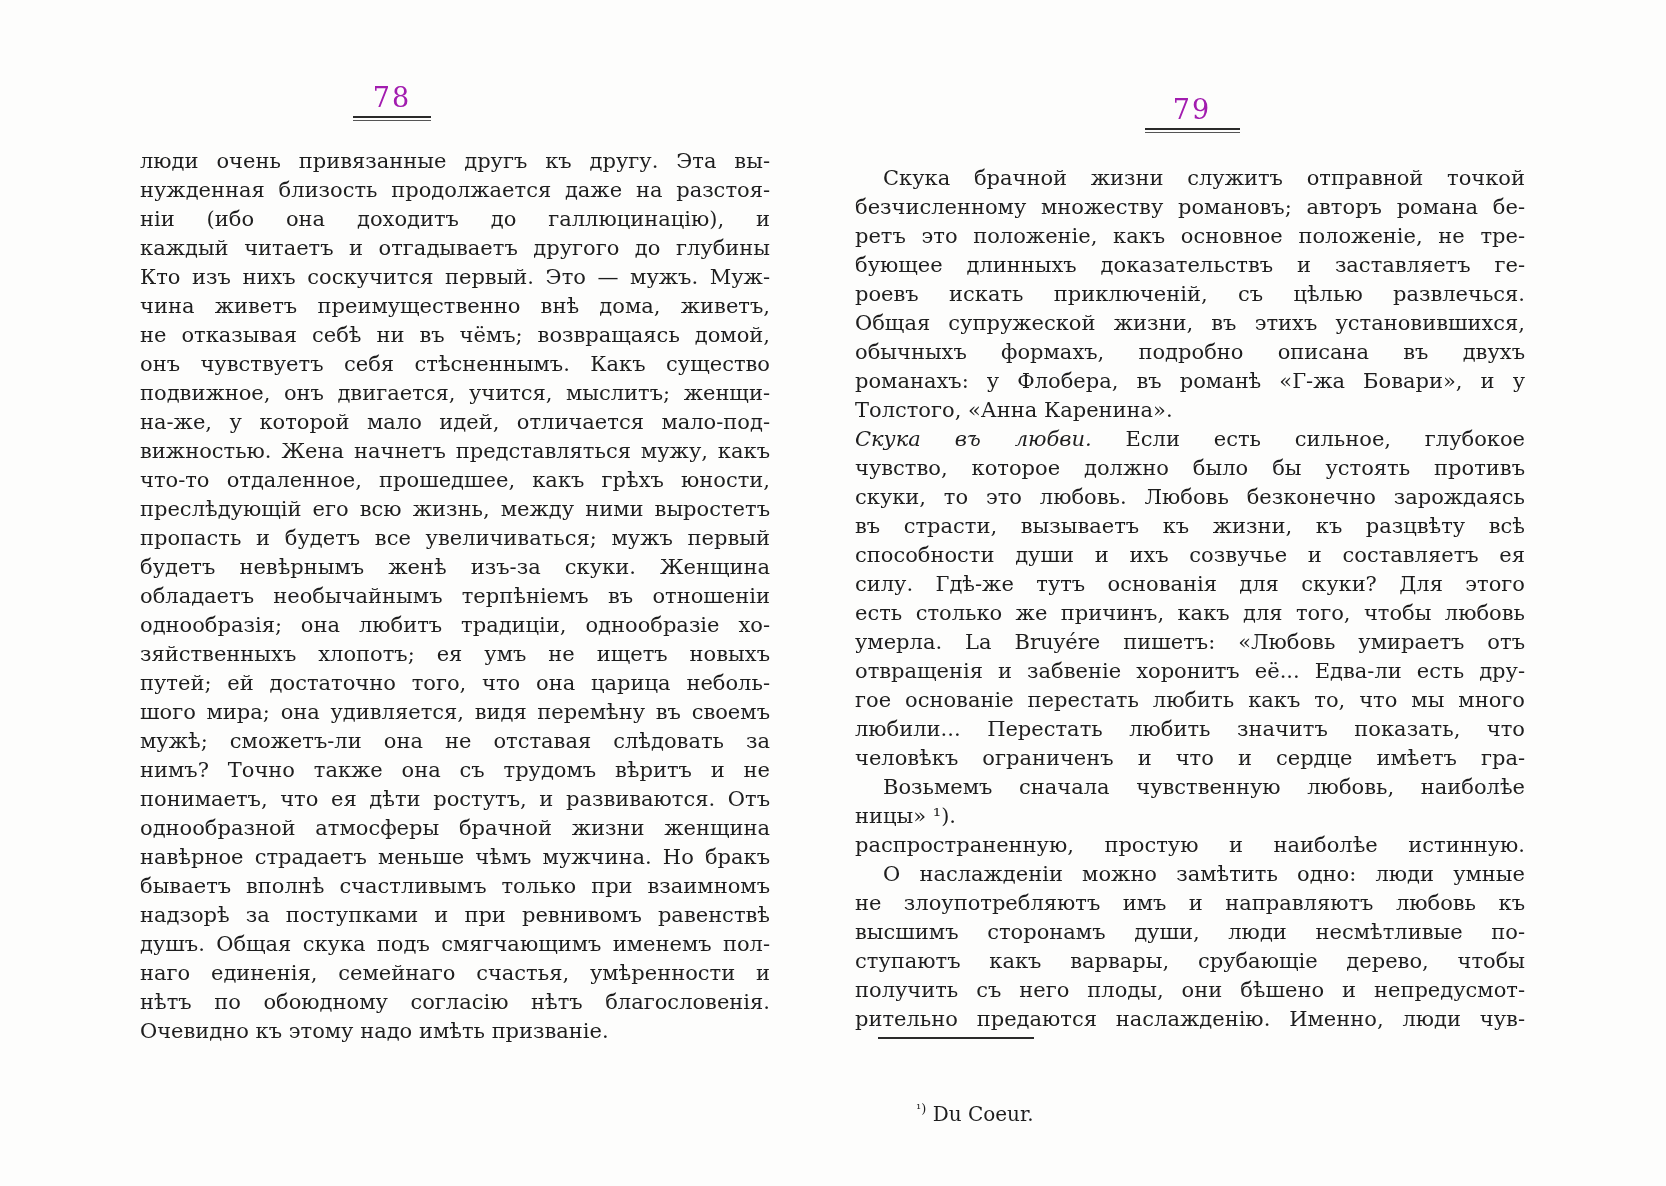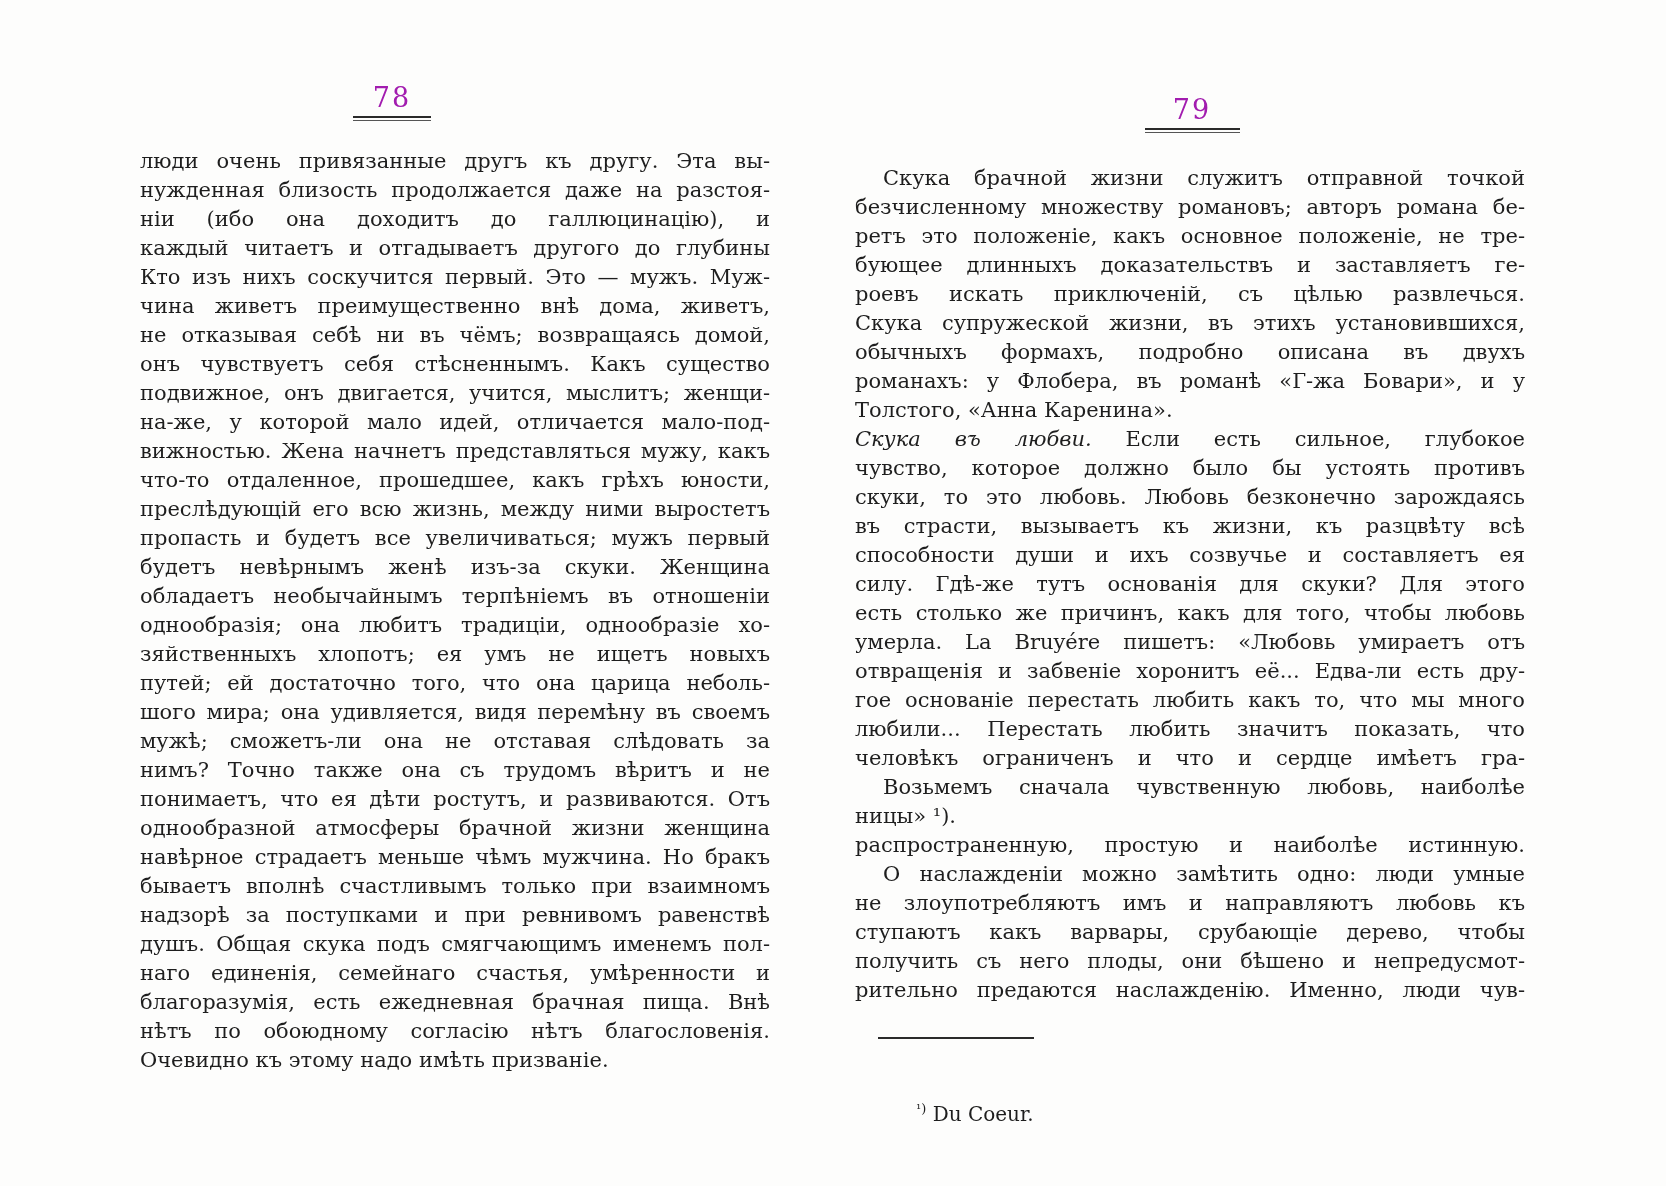--- a/index.html
+++ b/index.html
@@ -105,52 +105,52 @@
       <div class="line justify">шого мира; она удивляется, видя перемѣну въ своемъ</div>
       <div class="line justify">мужѣ; сможетъ-ли она не отставая слѣдовать за</div>
       <div class="line justify">нимъ? Точно также она съ трудомъ вѣритъ и не</div>
       <div class="line justify">понимаетъ, что ея дѣти ростутъ, и развиваются. Отъ</div>
       <div class="line justify">однообразной атмосферы брачной жизни женщина</div>
       <div class="line justify">навѣрное страдаетъ меньше чѣмъ мужчина. Но бракъ</div>
       <div class="line justify">бываетъ вполнѣ счастливымъ только при взаимномъ</div>
       <div class="line justify">надзорѣ за поступками и при ревнивомъ равенствѣ</div>
       <div class="line justify">душъ. Общая скука подъ смягчающимъ именемъ пол-</div>
       <div class="line justify">наго единенія, семейнаго счастья, умѣренности и</div>
-      <div class="line justify">благоразумія, есть ежедневная брачная пища. Внѣ</div>
       <div class="line justify">нѣтъ по обоюдному согласію нѣтъ благословенія.</div>
       <div class="line">Очевидно къ этому надо имѣть призваніе.</div>
     </div>
 
   <div class="text-block block-79" id="block-79">
       <div class="line justify indent">Скука брачной жизни служитъ отправной точкой</div>
       <div class="line justify">безчисленному множеству романовъ; авторъ романа бе-</div>
       <div class="line justify">ретъ это положеніе, какъ основное положеніе, не тре-</div>
       <div class="line justify">бующее длинныхъ доказательствъ и заставляетъ ге-</div>
       <div class="line justify">роевъ искать приключеній, съ цѣлью развлечься.</div>
-      <div class="line justify">Скука супружеской жизни, въ этихъ установившихся,</div>
+      <div class="line justify">Общая супружеской жизни, въ этихъ установившихся,</div>
       <div class="line justify">обычныхъ формахъ, подробно описана въ двухъ</div>
       <div class="line justify">романахъ: у Флобера, въ романѣ «Г-жа Бовари», и у</div>
       <div class="line">Толстого, «Анна Каренина».</div>
       <div class="line justify"><i>Скука въ любви.</i> Если есть сильное, глубокое</div>
       <div class="line justify">чувство, которое должно было бы устоять противъ</div>
       <div class="line justify">скуки, то это любовь. Любовь безконечно зарождаясь</div>
       <div class="line justify">въ страсти, вызываетъ къ жизни, къ разцвѣту всѣ</div>
       <div class="line justify">способности души и ихъ созвучье и составляетъ ея</div>
       <div class="line justify">силу. Гдѣ-же тутъ основанія для скуки? Для этого</div>
       <div class="line justify">есть столько же причинъ, какъ для того, чтобы любовь</div>
       <div class="line justify">умерла. La Bruyére пишетъ: «Любовь умираетъ отъ</div>
       <div class="line justify">отвращенія и забвеніе хоронитъ её... Едва-ли есть дру-</div>
       <div class="line justify">гое основаніе перестать любить какъ то, что мы много</div>
       <div class="line justify">любили... Перестать любить значитъ показать, что</div>
       <div class="line justify">человѣкъ ограниченъ и что и сердце имѣетъ гра-</div>
       <div class="line justify indent">Возьмемъ сначала чувственную любовь, наиболѣе</div>
       <div class="line">ницы» ¹).</div>
       <div class="line justify">распространенную, простую и наиболѣе истинную.</div>
       <div class="line justify indent">О наслажденіи можно замѣтить одно: люди умные</div>
       <div class="line justify">не злоупотребляютъ имъ и направляютъ любовь къ</div>
+      <div class="line justify">высшимъ сторонамъ души, люди несмѣтливые по-</div>
       <div class="line justify">ступаютъ какъ варвары, срубающіе дерево, чтобы</div>
       <div class="line justify">получить съ него плоды, они бѣшено и непредусмот-</div>
       <div class="line justify">рительно предаются наслажденію. Именно, люди чув-</div>
     </div>
 
   <div class="footnote-rule"></div>
 
   <div class="footnote">
     <sup>¹)</sup>
     <span>Du Coeur.</span>

